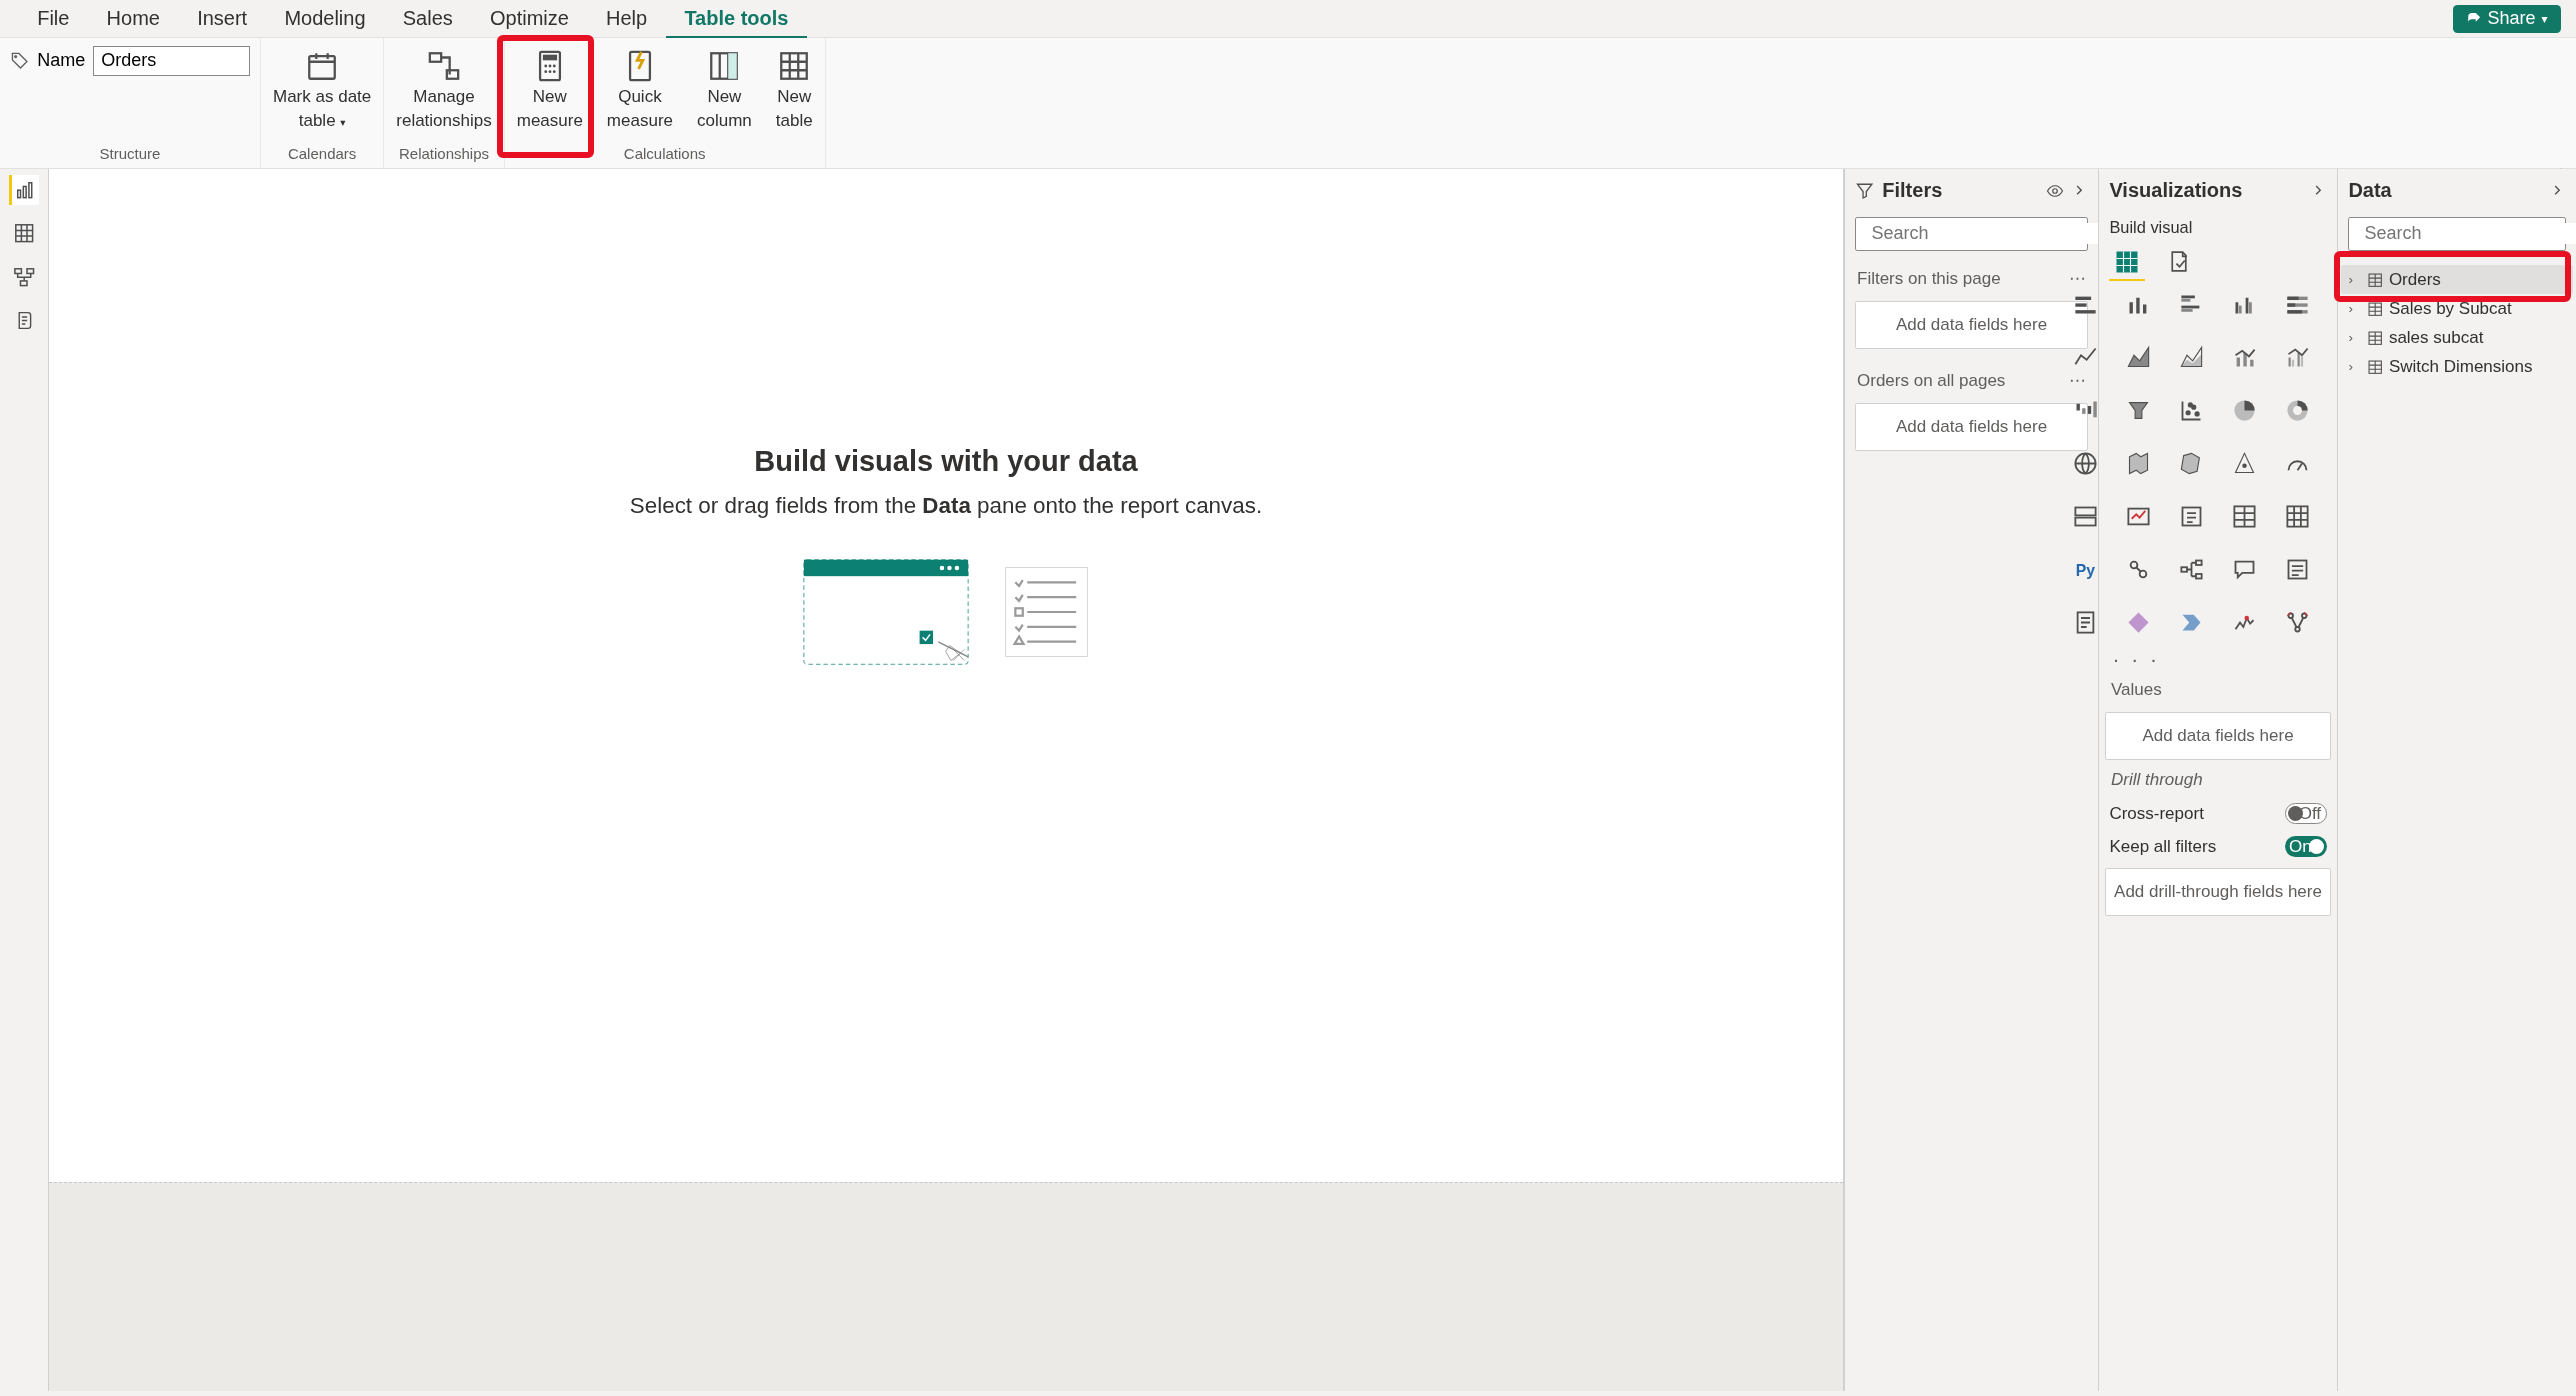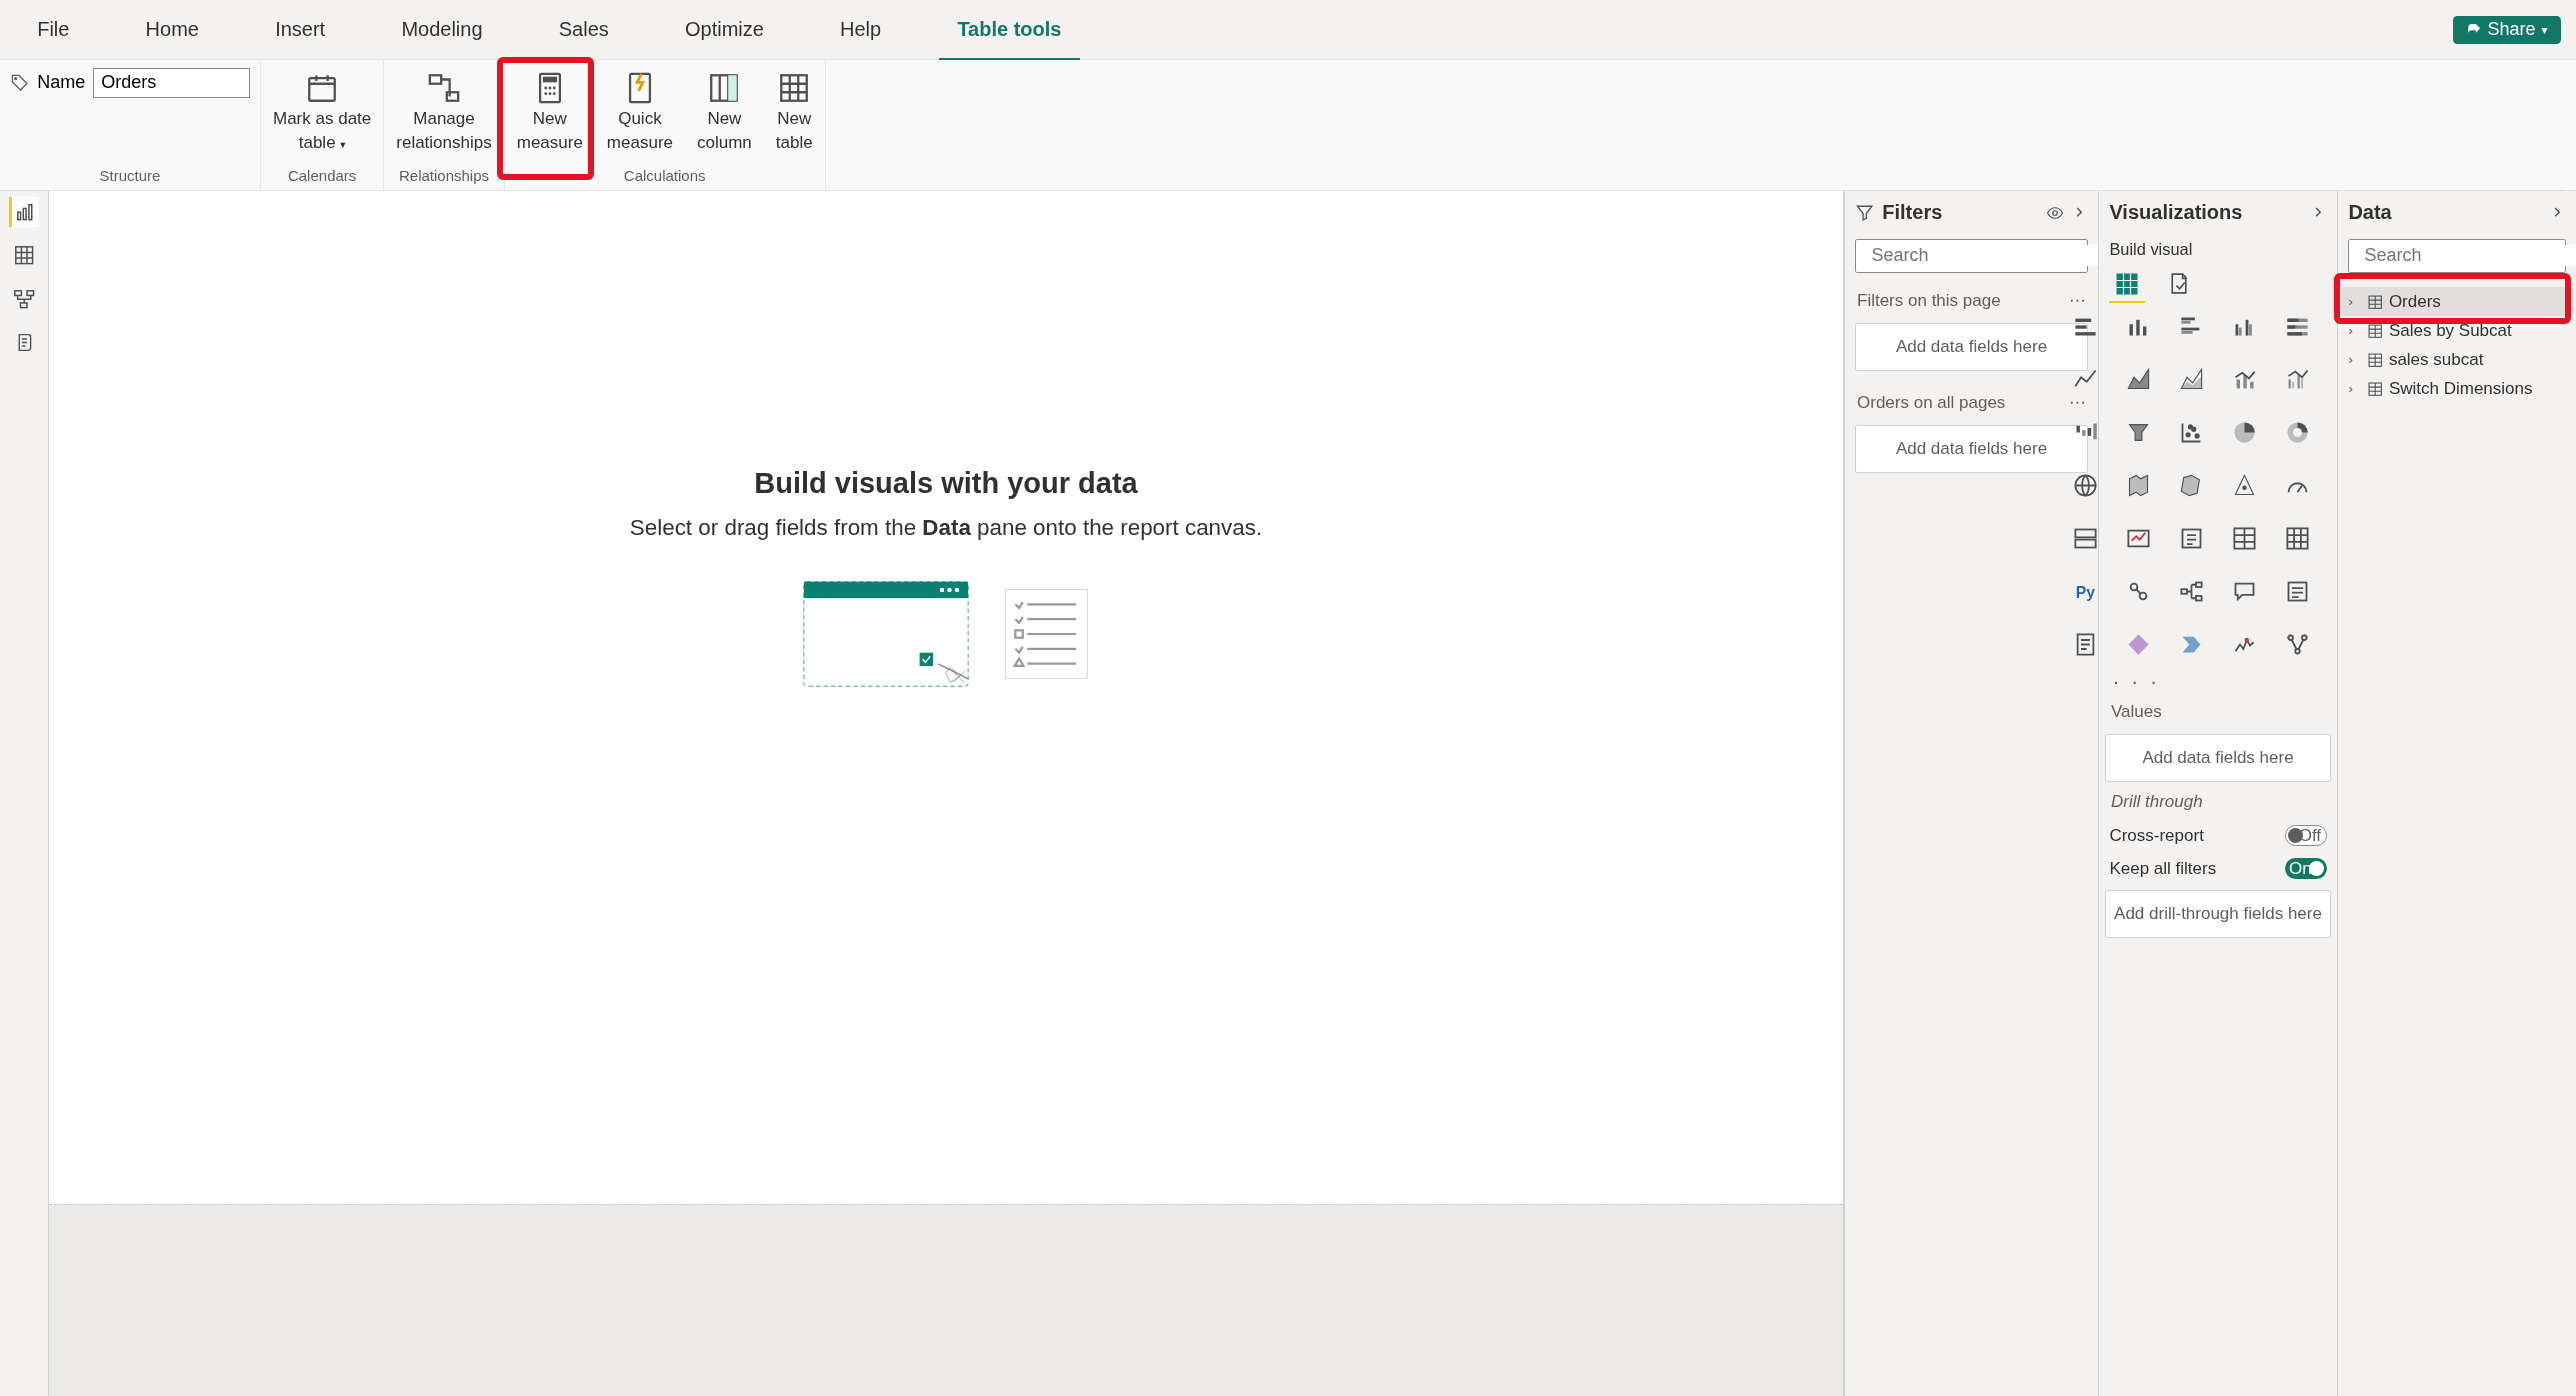--- a/index.html
+++ b/index.html
@@ -2,26 +2,25 @@
 <html style="font-size:12px"><head>
 <meta charset="utf-8">
 <style>
   * { box-sizing: border-box; margin: 0; padding: 0; font-family: "Segoe UI", Arial, sans-serif; }
   html, body { width: 100%; height: 100%; background: #f3f2f1; overflow: hidden; }
 
   
   .menubar {
     display: flex;
     align-items: center;
-    height: 60px;
+    height: 38px;
     background: #f3f2f1;
     border-bottom: 0.7px solid #e1e1e1;
     padding-left: 18.6px;
     font-size: 20px;
-    gap: 39px;
   }
   .menubar .tab {
     padding: 0 18.6px;
     height: 100%;
     display: flex;
     align-items: center;
     color: #323130;
     cursor: pointer;
   }
   .menubar .tab.active {

